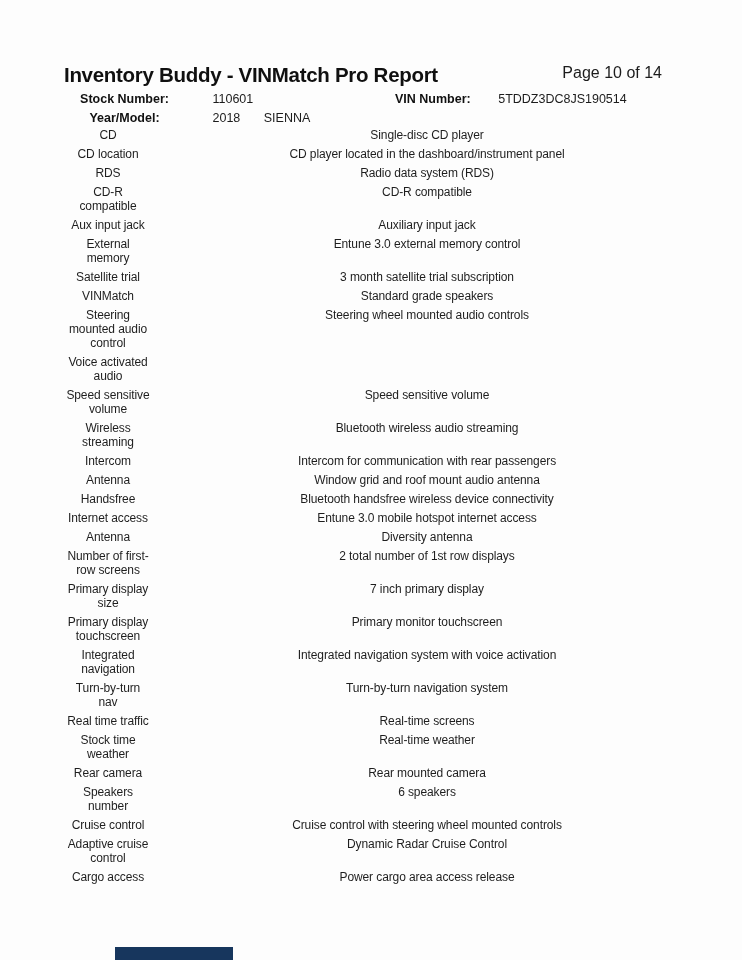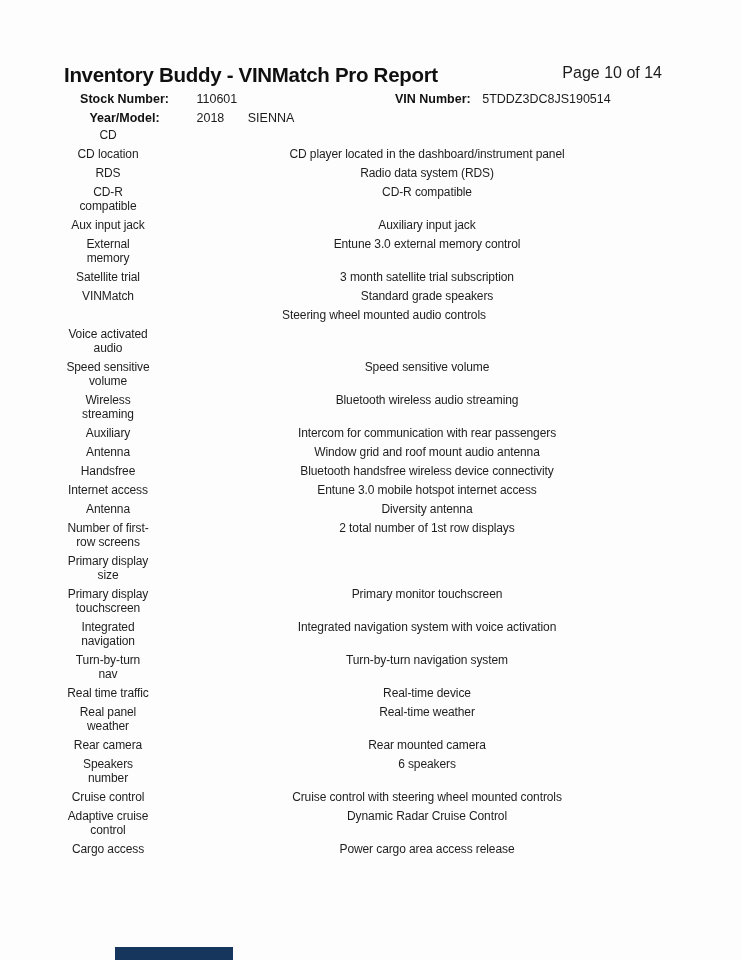--- a/index.html
+++ b/index.html
@@ -24,21 +24,21 @@
   .page-indicator {
     position: absolute; top: 1px; right: 4px;
     font-size: 16px; font-weight: 400; color: #1c1c1c;
   }
   .info-block { position: absolute; top: 92px; left: 64px; right: 64px; font-size: 12.5px; }
   .info-line { position: relative; height: 18px; margin-bottom: 1px; }
   .info-label {
     display: inline-block; width: 121px; text-align: center;
     font-weight: 700; color: #111;
   }
-  .info-value { margin-left: 8px; color: #1c1c1c; }
+  .info-value { margin-left: 24px; color: #1c1c1c; }
   .vin-group { position: absolute; left: 310px; top: 0; }
   .vin-group .info-label { width: auto; margin-left: 21px; }
   .model-value { margin-left: 20px; text-align: right; }
   
   .features {
     position: absolute; top: 128px; left: 66px; right: 40px;
     font-size: 12px; line-height: 14px; letter-spacing: -0.1px;
     color: #1e1e1e;
   }
   .feature-row { display: flex; align-items: flex-start; margin-bottom: 5px; text-align: center; }
@@ -72,20 +72,21 @@
     <div class="info-line">
       <span class="info-label">Year/Model:</span>
       <span class="info-value">2018</span>
       <span class="info-value model-value">SIENNA</span>
     </div>
   </div>
 
   <div class="features">
     <div class="feature-row">
       <div class="flabel">CD</div>
+      <div class="fvalue">Single-disc CD player</div>
     </div>
 
     <div class="feature-row">
       <div class="flabel">CD location</div>
       <div class="fvalue">CD player located in the dashboard/instrument panel</div>
     </div>
 
     <div class="feature-row">
       <div class="flabel">RDS</div>
       <div class="fvalue">Radio data system (RDS)</div>
@@ -110,39 +111,40 @@
       <div class="flabel">Satellite trial</div>
       <div class="fvalue">3 month satellite trial subscription</div>
     </div>
 
     <div class="feature-row">
       <div class="flabel">VINMatch</div>
       <div class="fvalue">Standard grade speakers</div>
     </div>
 
     <div class="feature-row">
+      <div class="flabel">Steering mounted audio control</div>
       <div class="fvalue">Steering wheel mounted audio controls</div>
     </div>
 
     <div class="feature-row">
       <div class="flabel">Voice activated audio</div>
     </div>
 
     <div class="feature-row">
       <div class="flabel">Speed sensitive volume</div>
       <div class="fvalue">Speed sensitive volume</div>
     </div>
 
     <div class="feature-row">
       <div class="flabel">Wireless streaming</div>
       <div class="fvalue">Bluetooth wireless audio streaming</div>
     </div>
 
     <div class="feature-row">
-      <div class="flabel">Auxiliary</div>
+      <div class="flabel">Intercom</div>
       <div class="fvalue">Intercom for communication with rear passengers</div>
     </div>
 
     <div class="feature-row">
       <div class="flabel">Antenna</div>
       <div class="fvalue">Window grid and roof mount audio antenna</div>
     </div>
 
     <div class="feature-row">
       <div class="flabel">Handsfree</div>
@@ -159,44 +161,45 @@
       <div class="fvalue">Diversity antenna</div>
     </div>
 
     <div class="feature-row">
       <div class="flabel">Number of first-row screens</div>
       <div class="fvalue">2 total number of 1st row displays</div>
     </div>
 
     <div class="feature-row">
       <div class="flabel">Primary display size</div>
+      <div class="fvalue">7 inch primary display</div>
     </div>
 
     <div class="feature-row">
       <div class="flabel">Primary display touchscreen</div>
       <div class="fvalue">Primary monitor touchscreen</div>
     </div>
 
     <div class="feature-row">
       <div class="flabel">Integrated navigation</div>
       <div class="fvalue">Integrated navigation system with voice activation</div>
     </div>
 
     <div class="feature-row">
       <div class="flabel">Turn-by-turn nav</div>
       <div class="fvalue">Turn-by-turn navigation system</div>
     </div>
 
     <div class="feature-row">
       <div class="flabel">Real time traffic</div>
-      <div class="fvalue">Real-time device</div>
-    </div>
-
-    <div class="feature-row">
-      <div class="flabel">Real panel weather</div>
+      <div class="fvalue">Real-time screens</div>
+    </div>
+
+    <div class="feature-row">
+      <div class="flabel">Stock time weather</div>
       <div class="fvalue">Real-time weather</div>
     </div>
 
     <div class="feature-row">
       <div class="flabel">Rear camera</div>
       <div class="fvalue">Rear mounted camera</div>
     </div>
 
     <div class="feature-row">
       <div class="flabel">Speakers number</div>

